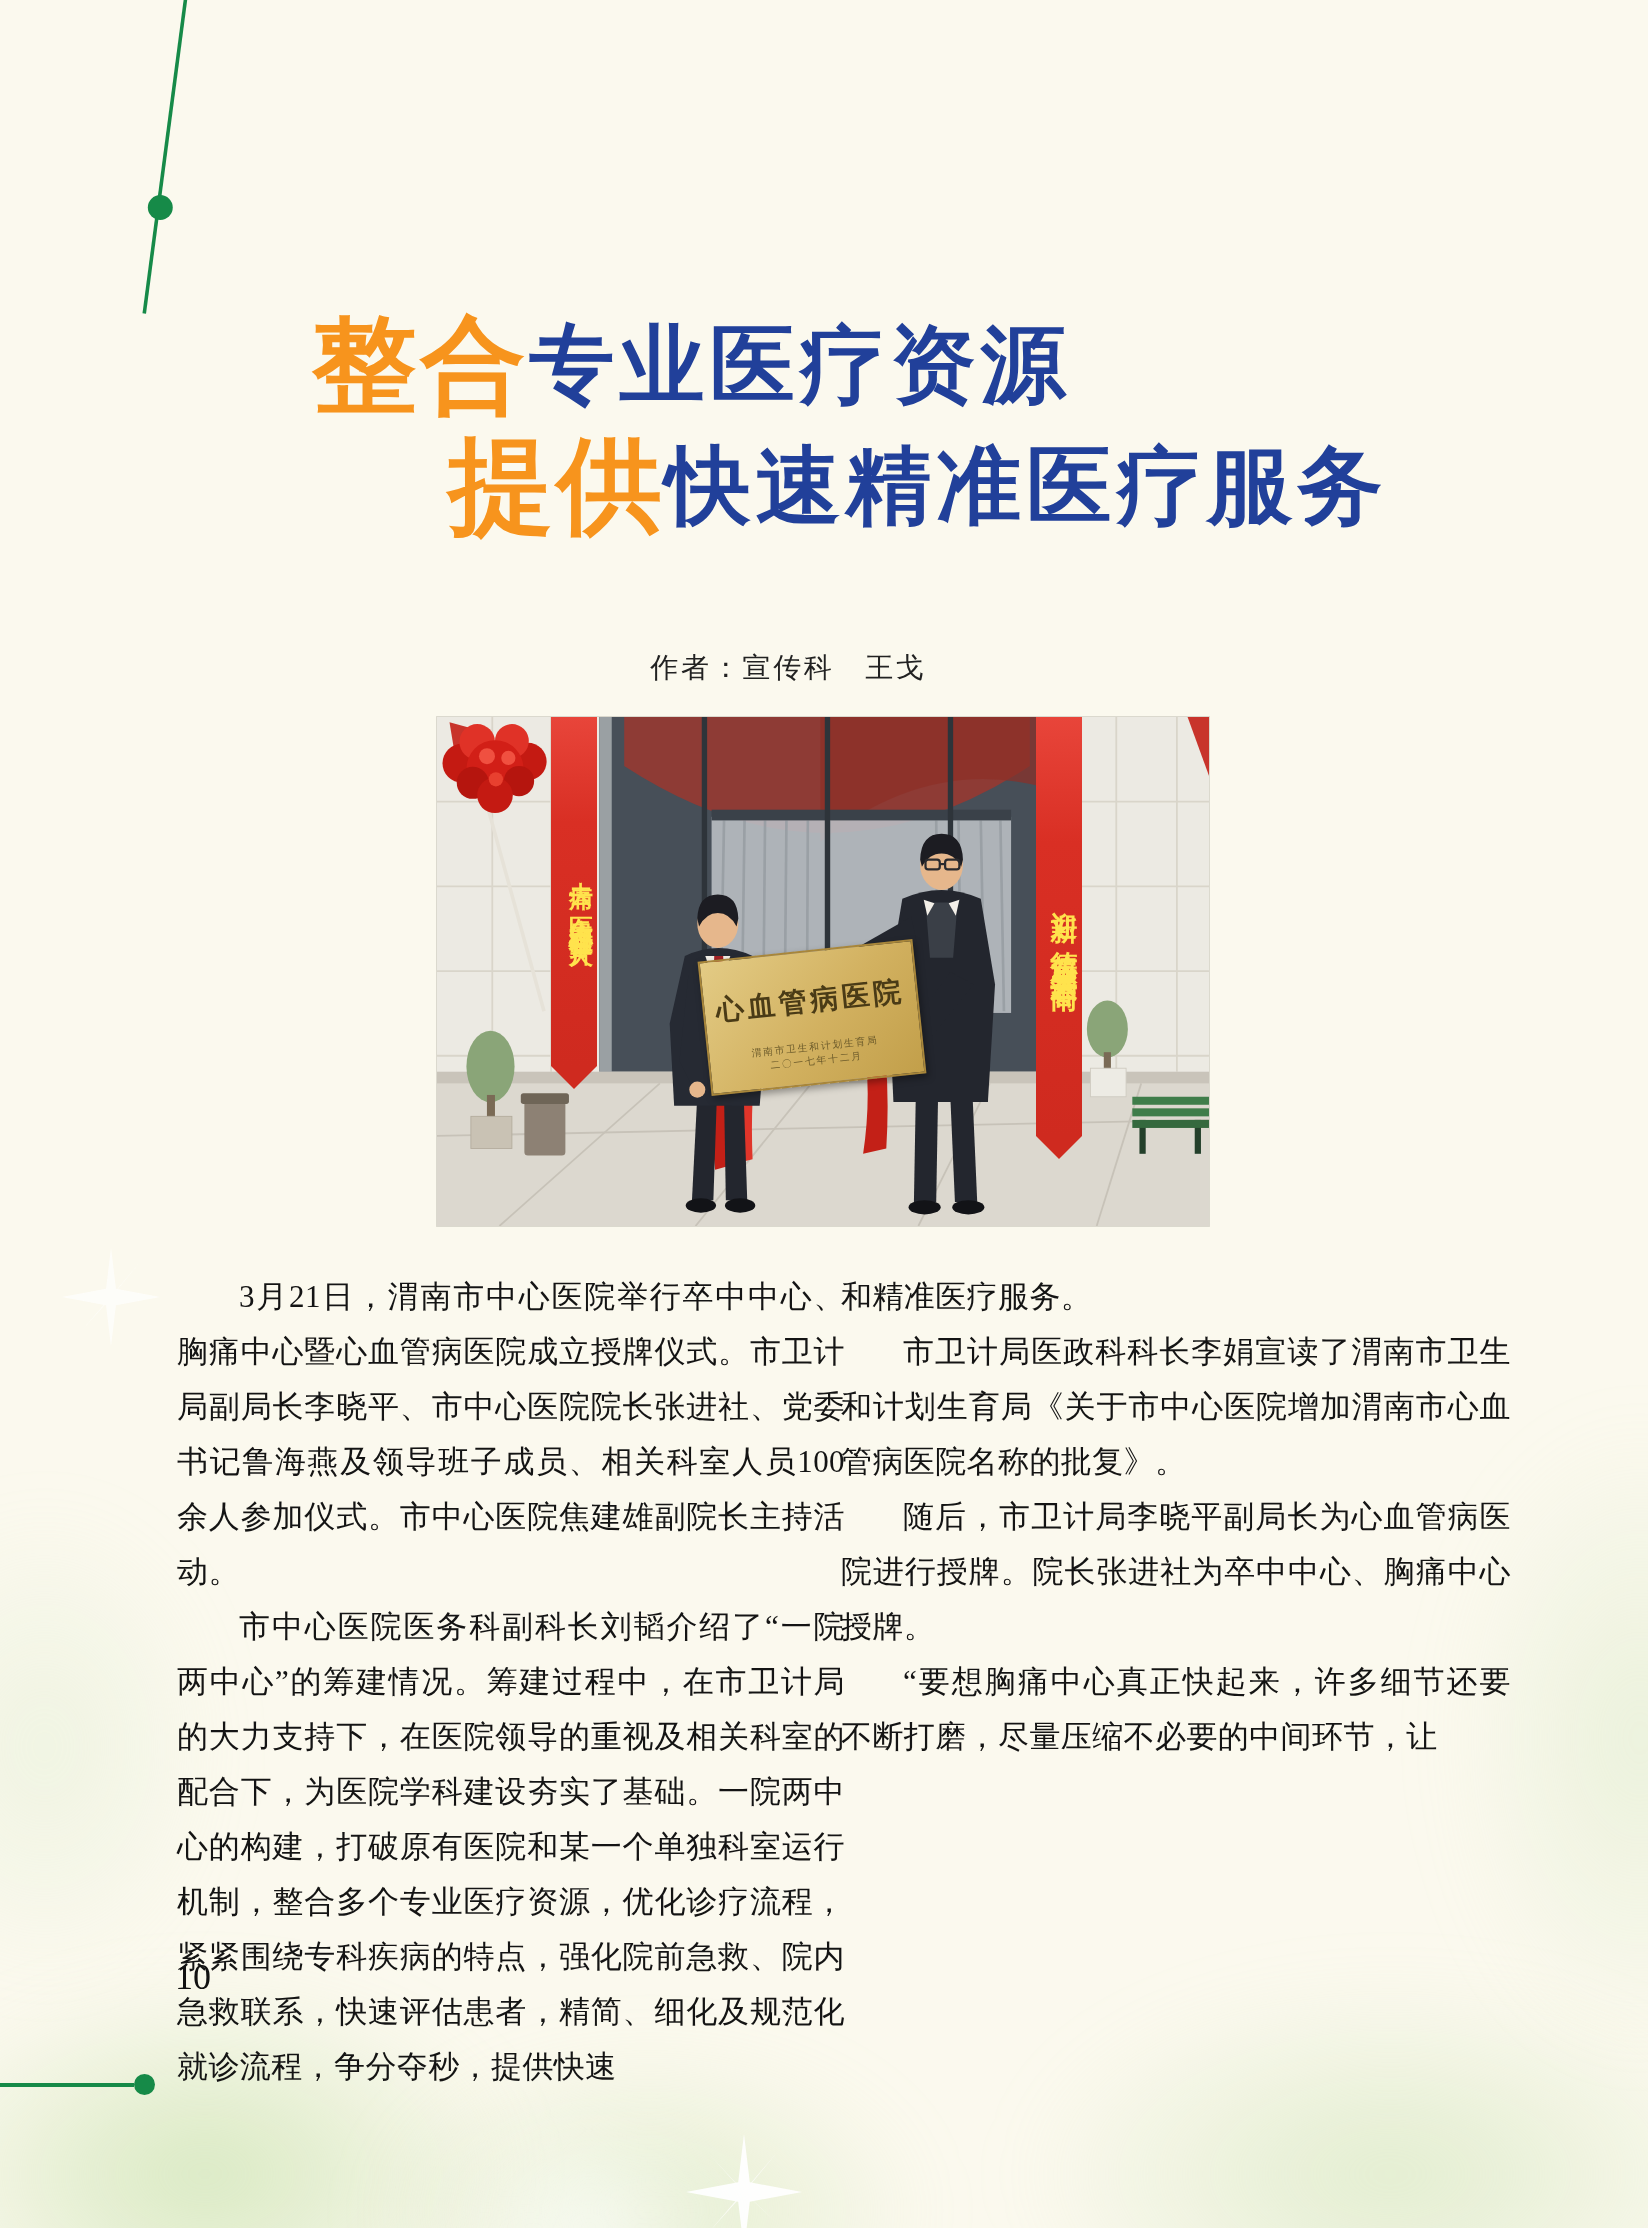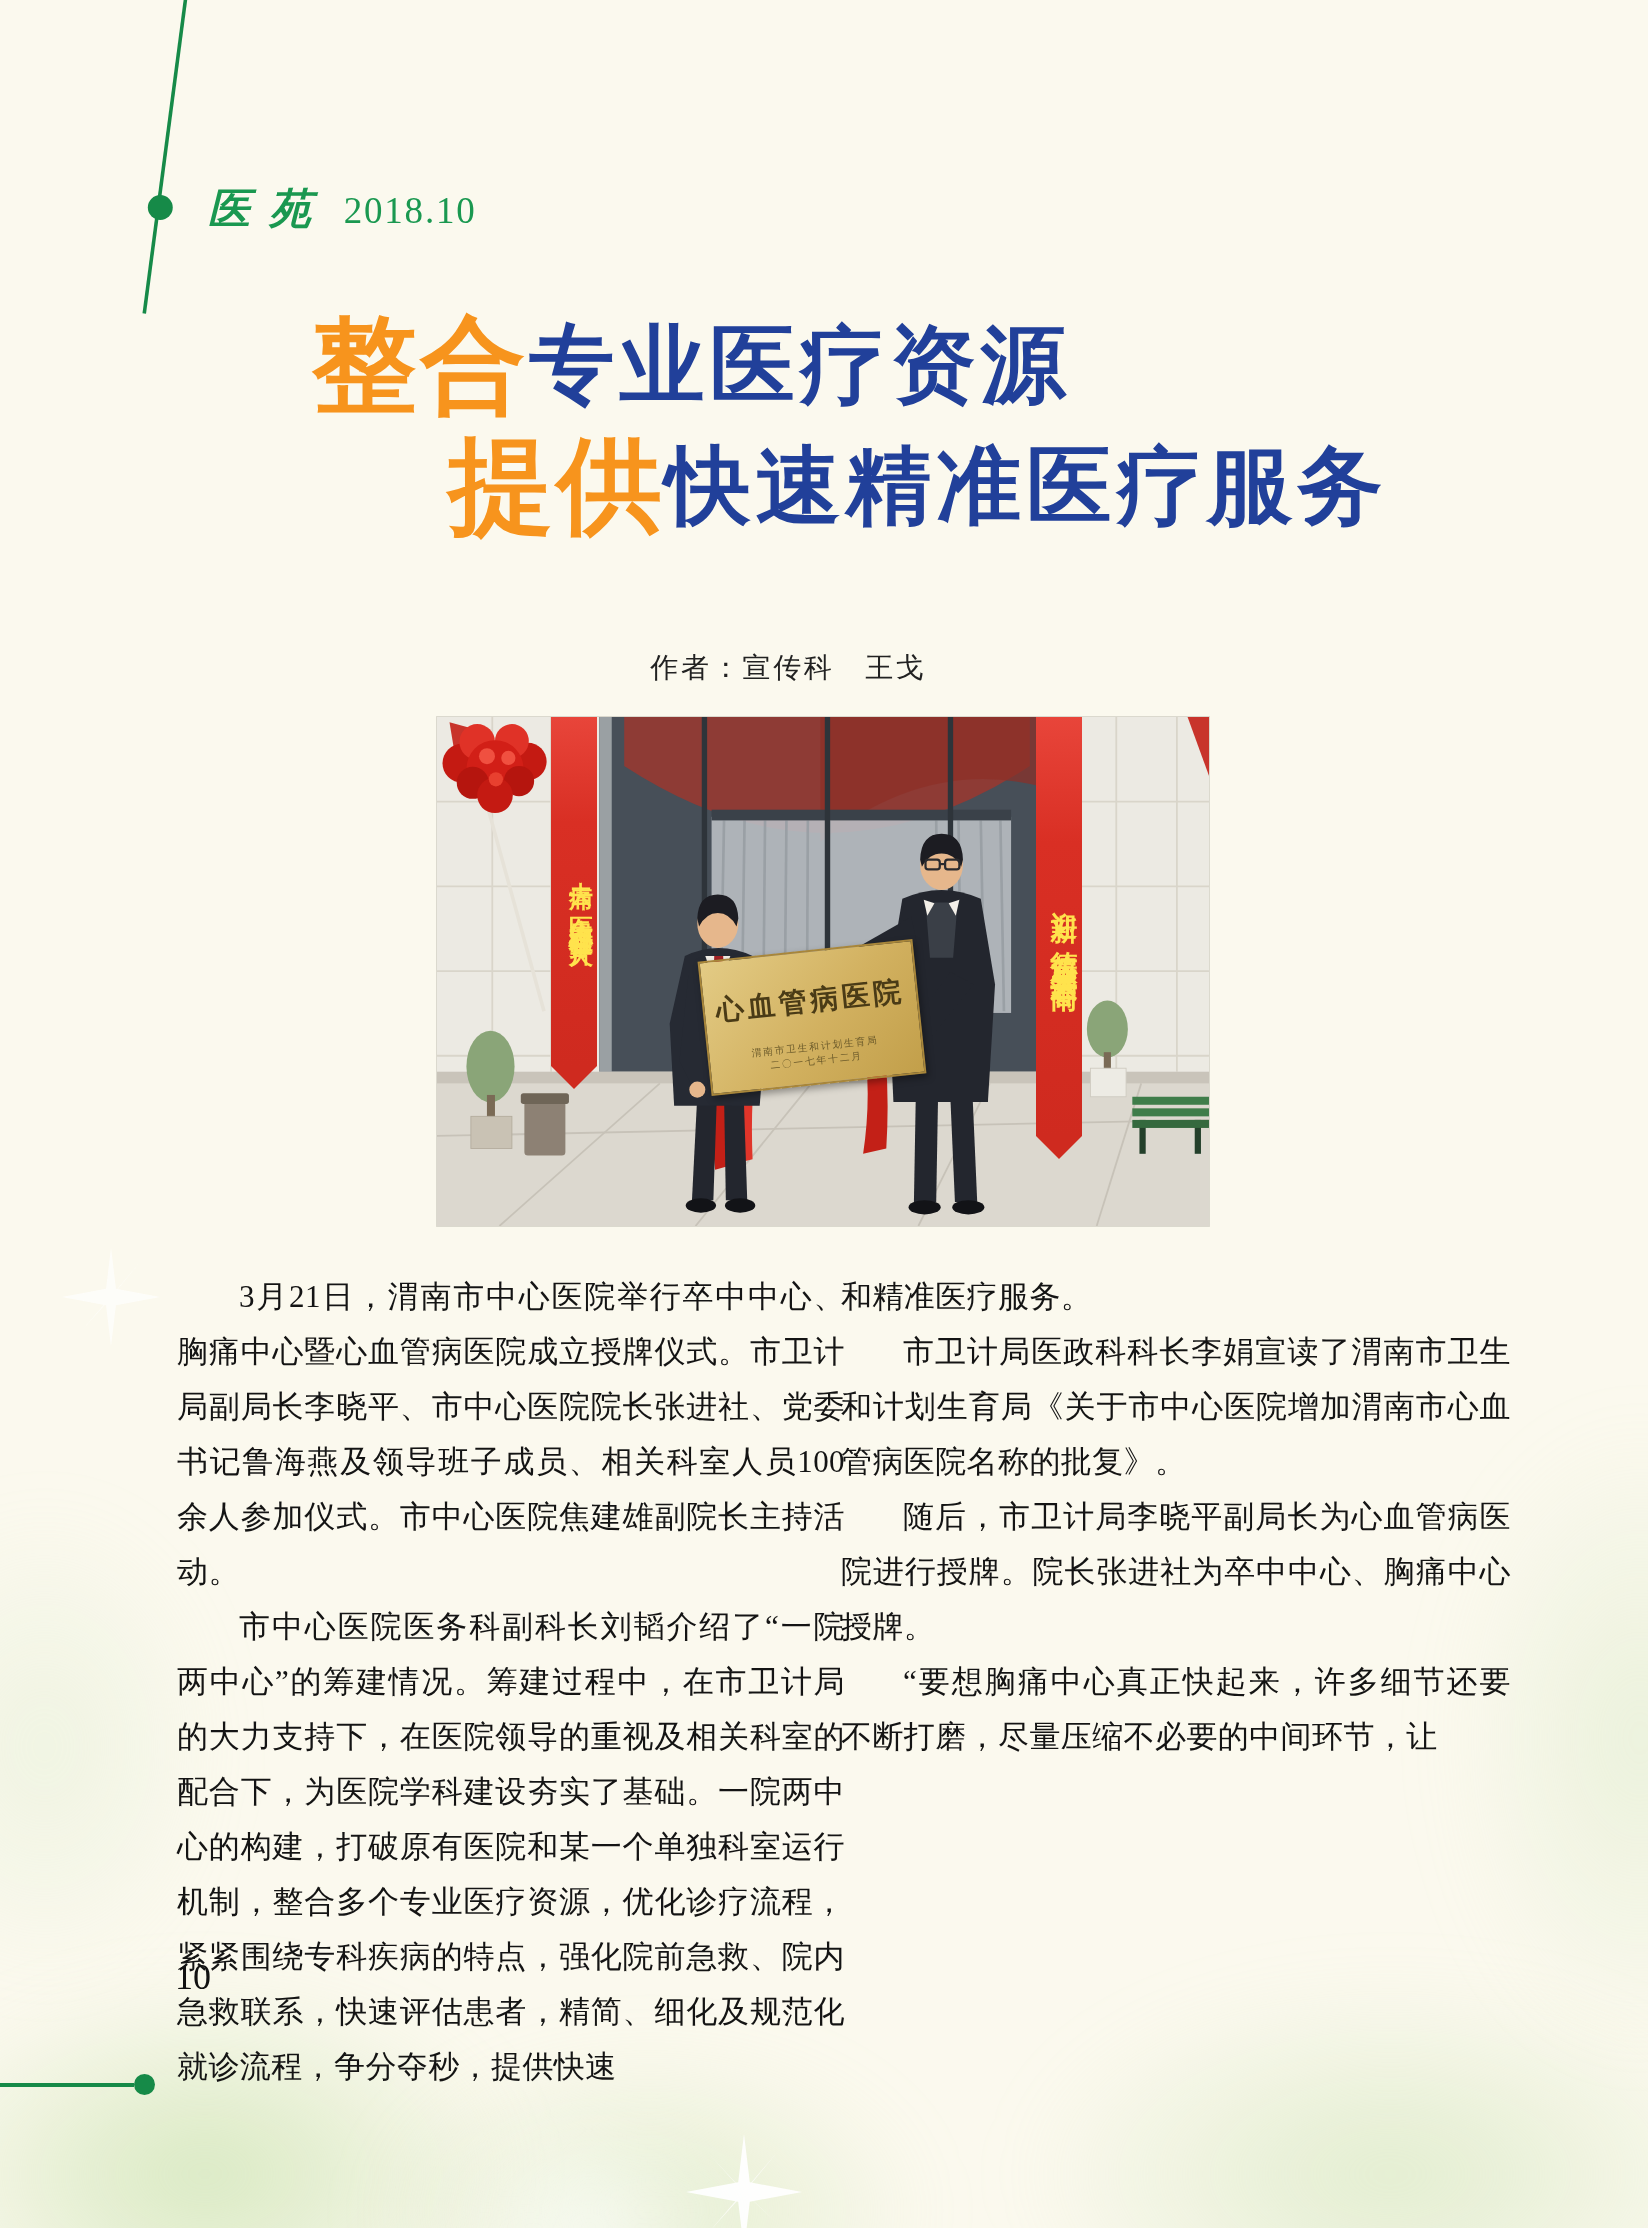--- a/index.html
+++ b/index.html
@@ -73,23 +73,20 @@
   </svg>
   <svg class="sparkle" style="left:62px;top:1248px;width:98px;height:98px;opacity:.7" viewBox="0 0 120 120">
     <polygon points="60,0 66,50 120,60 66,70 60,120 54,70 0,60 54,50" fill="#fff"></polygon>
     <polygon points="95,18 66,52 25,100 54,68" fill="#fff" opacity=".8"></polygon>
   </svg>
 
   <svg id="masthead-line" viewBox="0 0 420 420">
     <line x1="209" y1="-6" x2="162" y2="352" stroke="#168a48" stroke-width="4"></line>
     <circle cx="180" cy="233" r="14" fill="#168a48"></circle>
   </svg>
-  <div class="masthead-text">
-    <span class="masthead-name">医苑</span><span class="masthead-issue">2018.10</span>
-  </div>
 
   <div id="title-block">
     <div class="title-line l1">
       <span class="t-orange">整合</span><span class="t-blue">专业医疗资源</span>
     </div>
     <div class="title-line l2">
       <span class="t-orange">提供</span><span class="t-blue">快速精准医疗服务</span>
     </div>
   </div>
   <div id="byline">作者：宣传科　王戈</div>

